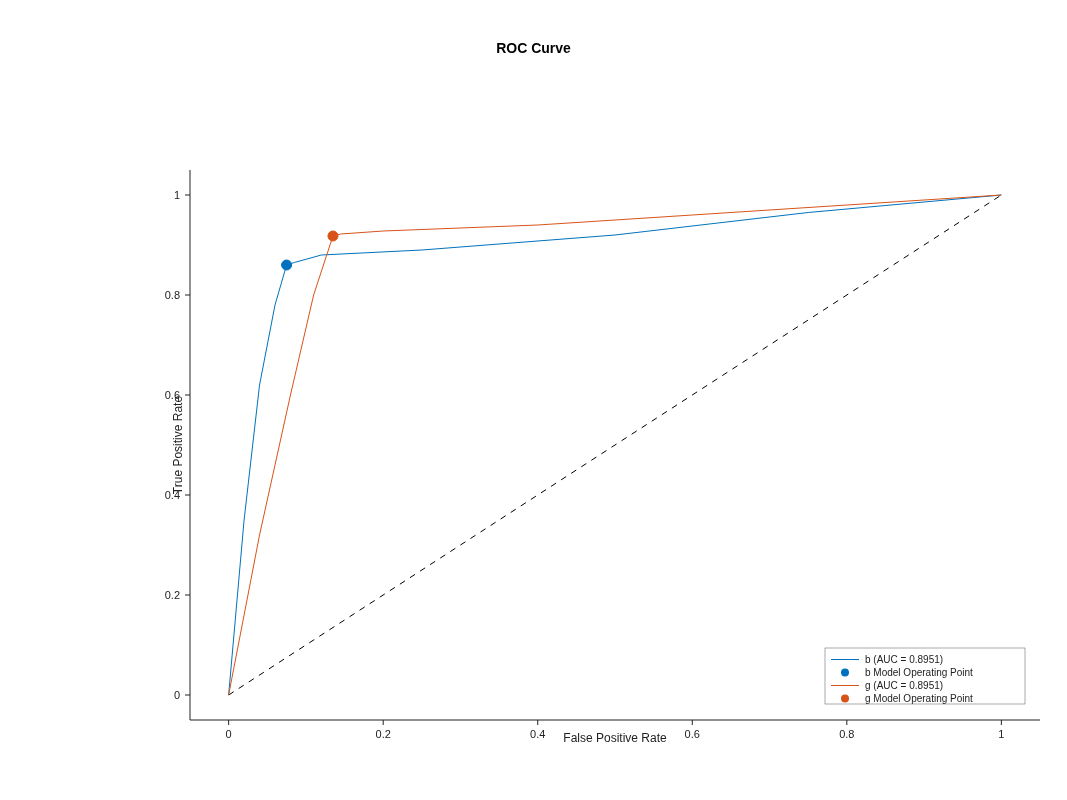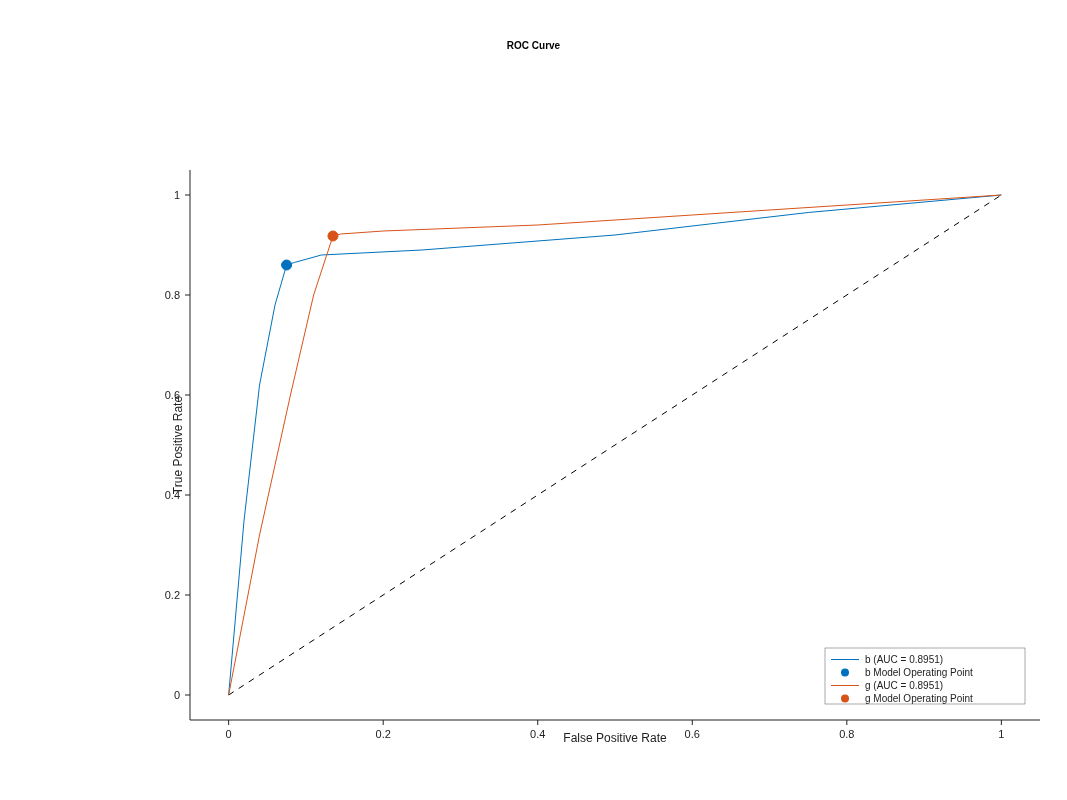--- a/index.html
+++ b/index.html
@@ -15,21 +15,21 @@
     position: relative;
     width: 1067px;
     height: 800px;
   }
   .title {
     position: absolute;
     top: 40px;
     left: 0;
     width: 100%;
     text-align: center;
-    font-size: 10px;
+    font-size: 14px;
     font-weight: bold;
     color: #000;
   }
   svg {
     position: absolute;
     left: 0;
     top: 0;
   }
   .axis-line {
     stroke: #222;

